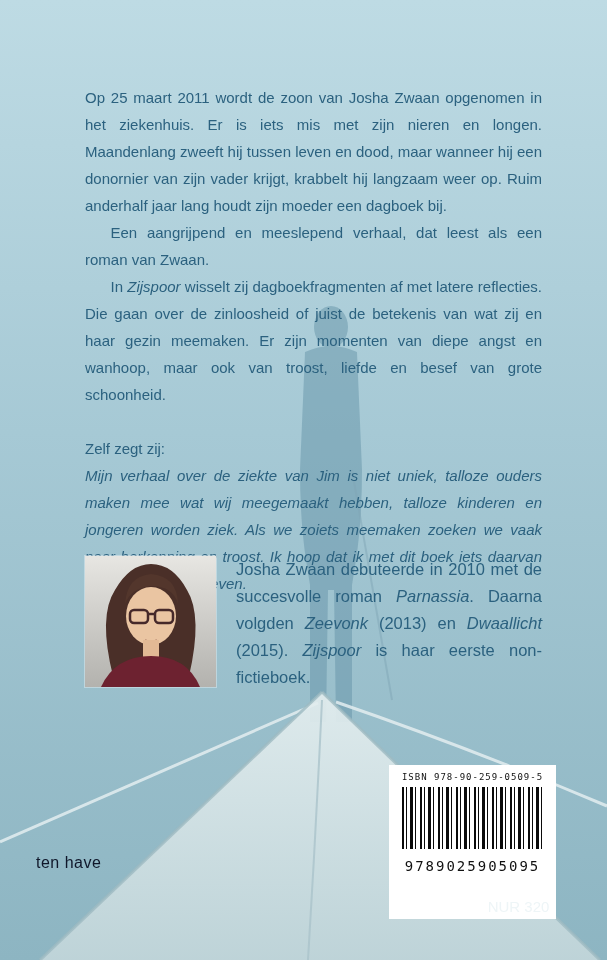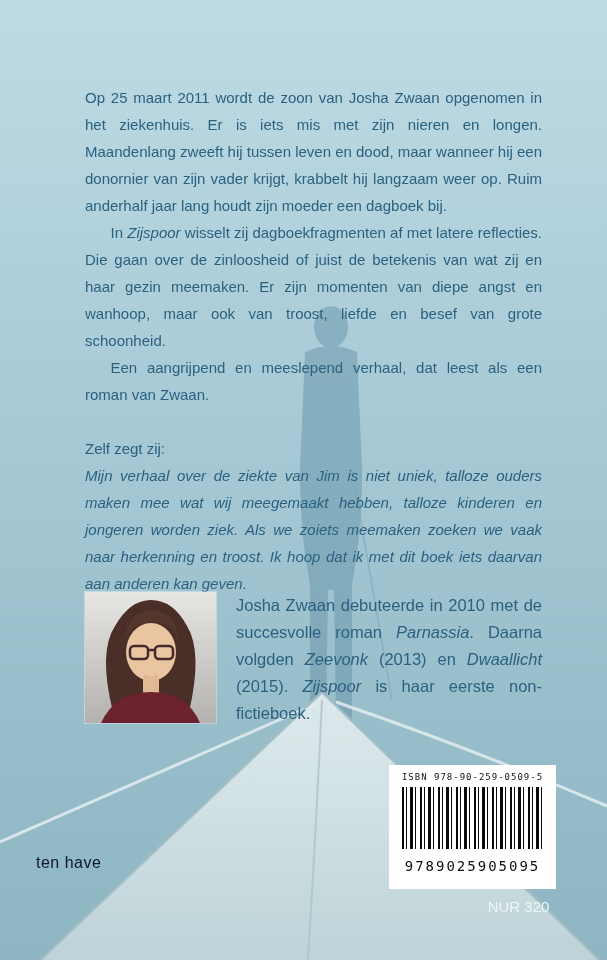--- a/index.html
+++ b/index.html
@@ -13,36 +13,36 @@
     position:absolute;left:85px;top:84px;width:457px;
     color:#2b617f;font-size:15px;line-height:27px;text-align:justify;
   }
   .text-col p{margin:0;}
   .indent{text-indent:1.7em;}
   .quote-intro{margin-top:27px !important;}
   .quote-body{font-style:italic;}
   .italic{font-style:italic;}
   .author{
     position:absolute;left:85px;top:556px;width:457px;
-    display:flex;gap:20px;color:#2b617f;margin-top:36px;
+    display:flex;gap:20px;color:#2b617f;
   }
   .photo{width:131px;height:131px;flex:0 0 auto;display:block;box-shadow:0 0 0 1px rgba(255,255,255,.35);}
   .bio{font-size:16.5px;line-height:27px;text-align:justify;margin:0;}
   .publisher{
     position:absolute;left:36px;top:854px;
     display:flex;align-items:center;gap:13px;
   }
   .logo-mark{
     width:53px;height:44px;background:#ffffff;border-radius:10px;
     color:#23597a;font-weight:bold;font-size:27px;line-height:44px;text-align:center;
     font-family:"Liberation Serif",serif;
   }
   .logo-name{color:#0f172a;font-size:16px;letter-spacing:.5px;}
   .barcode-box{
-    position:absolute;left:389px;top:765px;width:167px;height:124px;
+    position:absolute;left:389px;top:765px;width:167px;height:154px;
     background:#ffffff;box-sizing:border-box;padding:7px 4px 5px;
     display:flex;flex-direction:column;align-items:center;
   }
   .isbn{font-size:9px;letter-spacing:1px;color:#111;font-family:"DejaVu Sans Mono",monospace;white-space:nowrap;}
   .bars{
     width:141px;height:62px;margin-top:5px;
     background-image:repeating-linear-gradient(90deg,
       #0a0a0a 0 2px,#fff 2px 4px,#0a0a0a 4px 5px,#fff 5px 8px,
       #0a0a0a 8px 11px,#fff 11px 13px,#0a0a0a 13px 14px,#fff 14px 18px);
   }
@@ -78,22 +78,22 @@
     <path d="M0,842 Q160,772 318,703" stroke="#e3edf0" stroke-width="3" fill="none" opacity="0.85"></path>
     <path d="M607,806 Q470,748 336,702" stroke="#e3edf0" stroke-width="3" fill="none" opacity="0.85"></path>
     <path d="M322,692 L600,960 L40,960 Z" fill="url(#deck)" opacity="0.92"></path>
     <path d="M322,692 L600,960" stroke="#9dbac2" stroke-width="3" fill="none" opacity="0.8"></path>
     <path d="M322,692 L40,960" stroke="#9dbac2" stroke-width="3" fill="none" opacity="0.8"></path>
     <path d="M322,700 Q316,830 308,960" stroke="#aac3ca" stroke-width="2" fill="none" opacity="0.8"></path>
   </svg>
 
   <div class="text-col">
     <p>Op 25 maart 2011 wordt de zoon van Josha Zwaan opgenomen in het ziekenhuis. Er is iets mis met zijn nieren en longen. Maandenlang zweeft hij tussen leven en dood, maar wanneer hij een donornier van zijn vader krijgt, krabbelt hij langzaam weer op. Ruim anderhalf jaar lang houdt zijn moeder een dagboek bij.</p>
+    <p class="indent">Een aangrijpend en meeslepend verhaal, dat leest als een roman van Zwaan.</p>
     <p class="indent"><span>In </span><span class="italic">Zijspoor</span><span> wisselt zij dagboekfragmenten af met latere reflecties. Die gaan over de zinloosheid of juist de betekenis van wat zij en haar gezin meemaken. Er zijn momenten van diepe angst en wanhoop, maar ook van troost, liefde en besef van grote schoonheid.</span></p>
-    <p class="indent">Een aangrijpend en meeslepend verhaal, dat leest als een roman van Zwaan.</p>
     <p class="quote-intro">Zelf zegt zij:</p>
     <p class="quote-body">Mijn verhaal over de ziekte van Jim is niet uniek, talloze ouders maken mee wat wij meegemaakt hebben, talloze kinderen en jongeren worden ziek. Als we zoiets meemaken zoeken we vaak naar herkenning en troost. Ik hoop dat ik met dit boek iets daarvan aan anderen kan geven.</p>
   </div>
 
   <div class="author">
     <svg class="photo" viewBox="0 0 131 131" aria-hidden="true">
       <defs>
         <linearGradient id="pbg" x1="0" y1="0" x2="0" y2="1">
           <stop offset="0" stop-color="#e7e6e2"></stop>
           <stop offset="1" stop-color="#b3b2ae"></stop>

